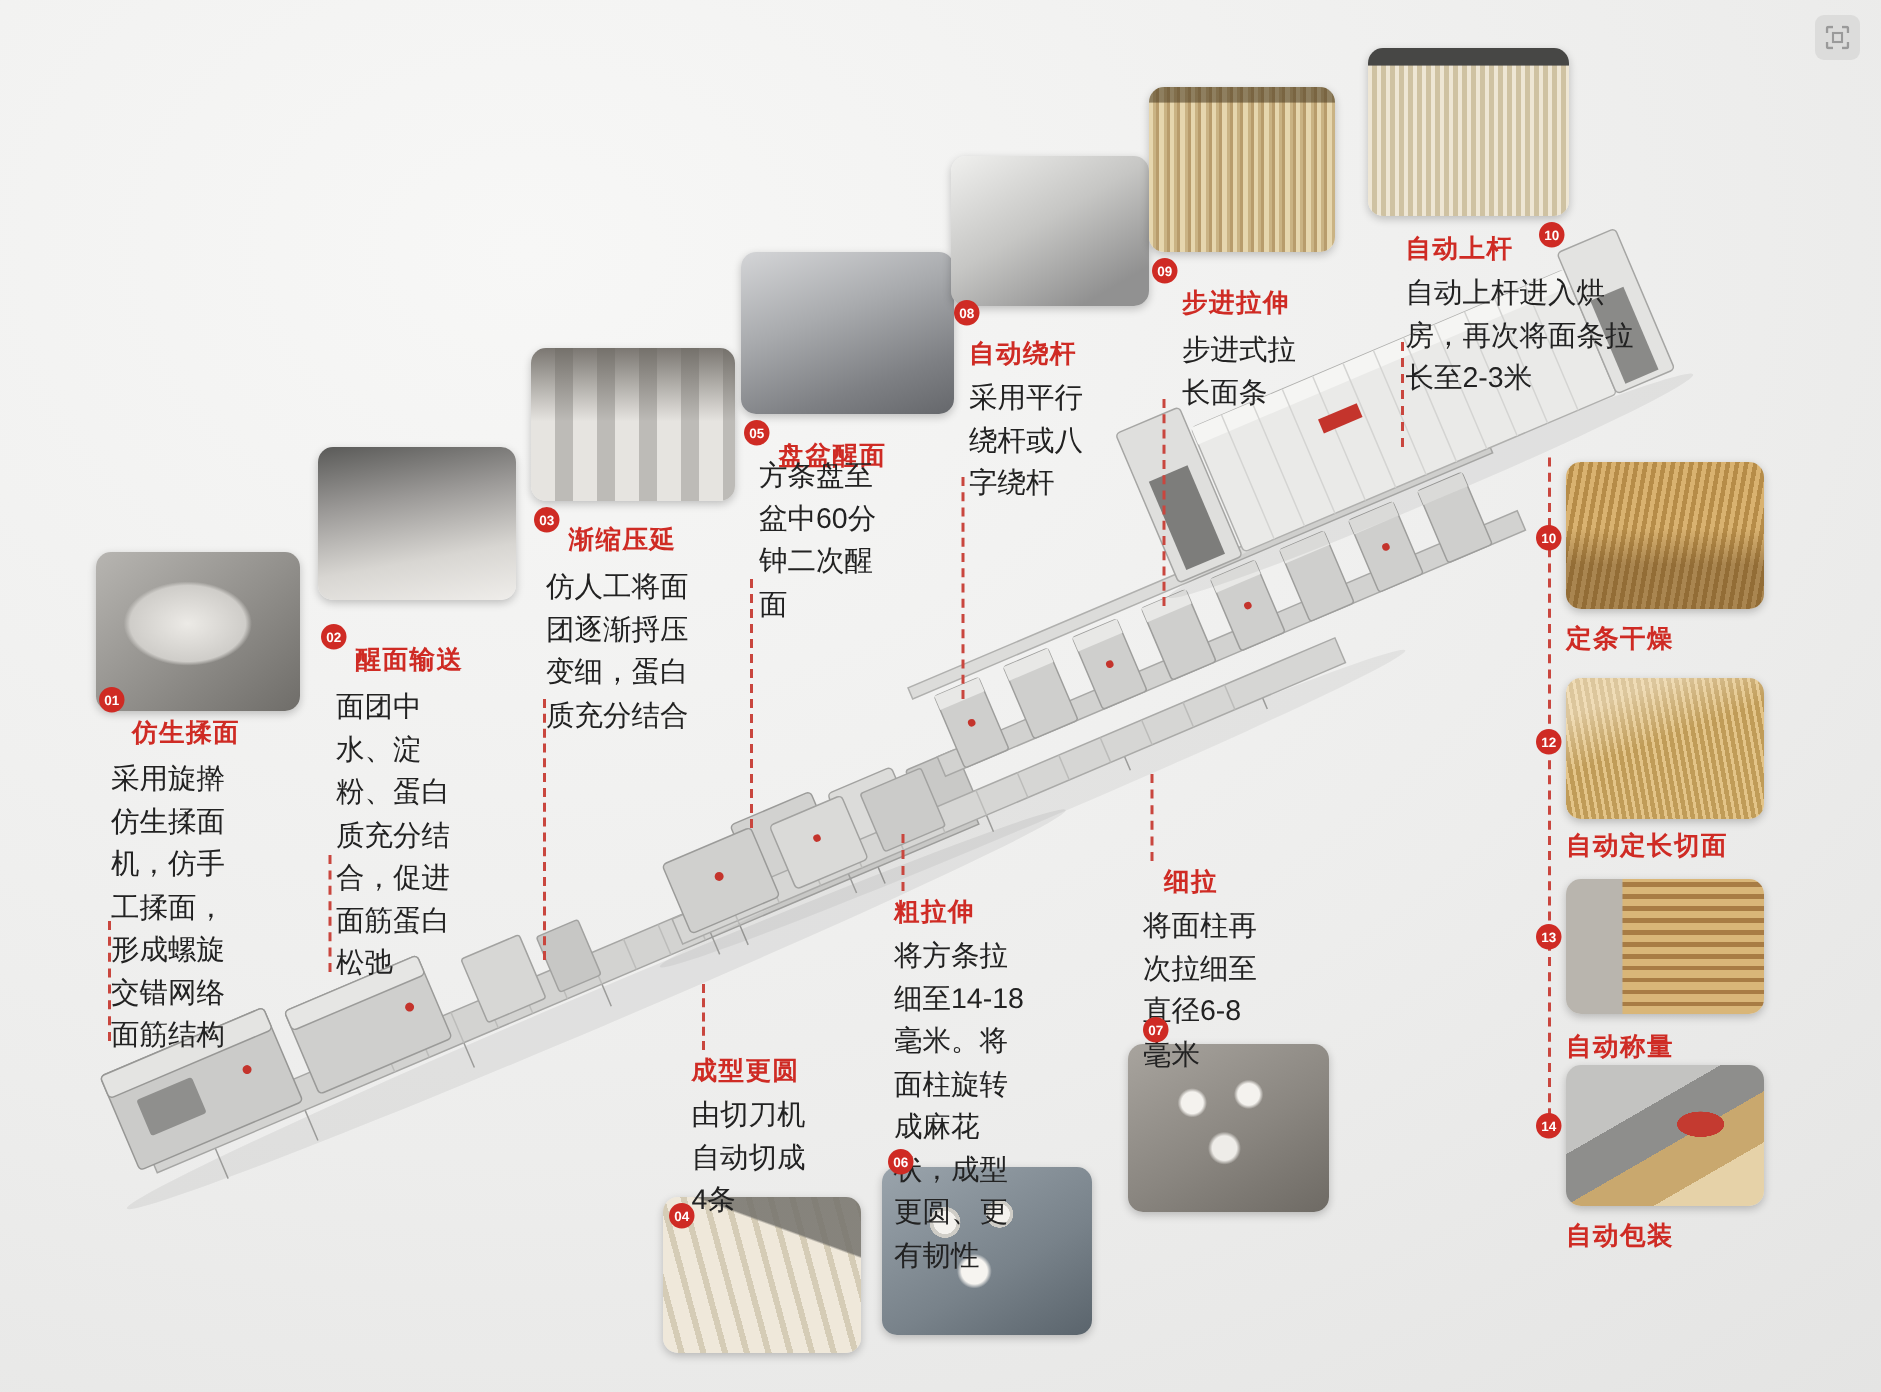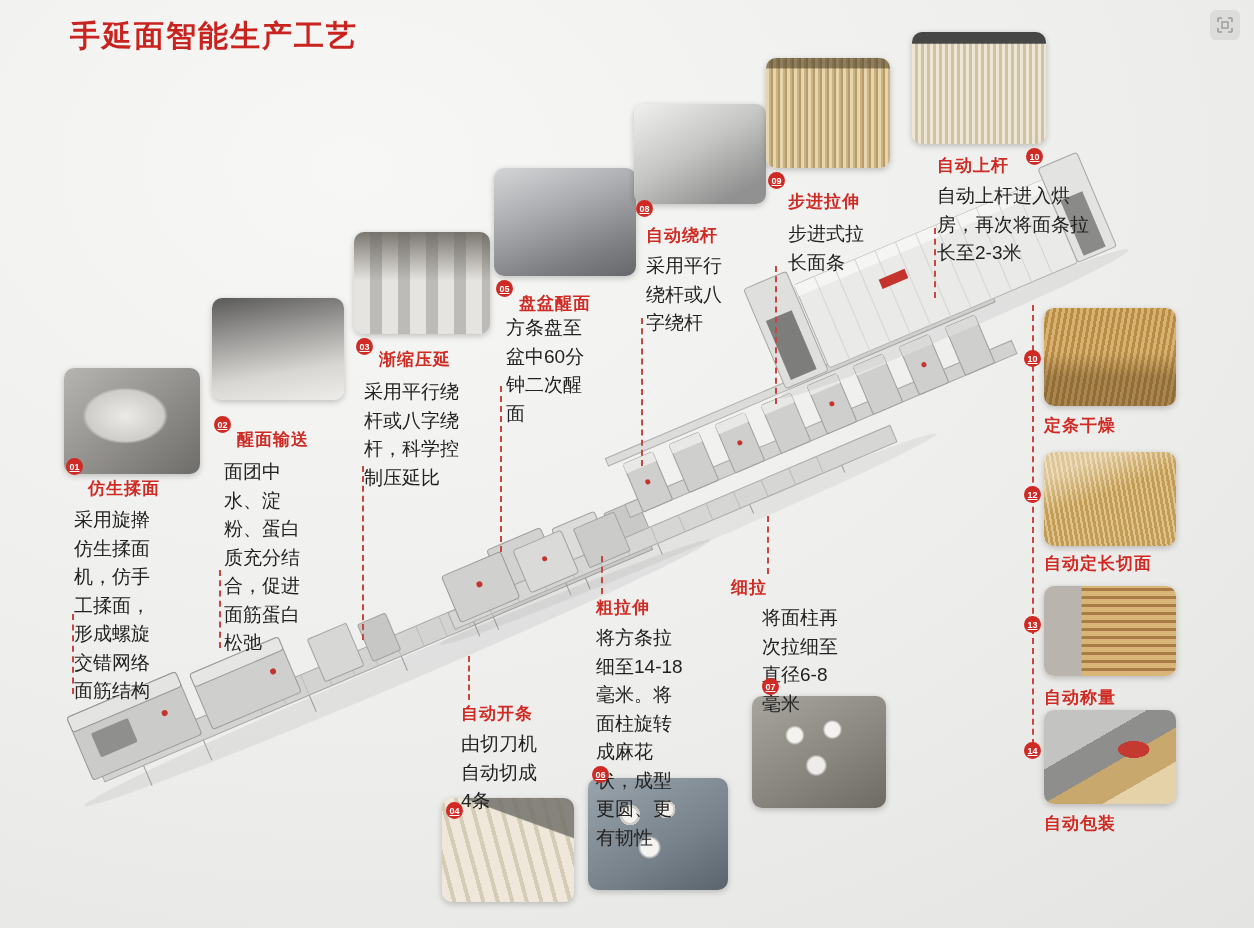--- a/index.html
+++ b/index.html
@@ -10,21 +10,21 @@
     background:radial-gradient(1500px 1100px at 28% 18%, #f7f7f6 0%, #ededec 55%, #e2e2e1 100%);
   }
   .line-art { position:absolute; left:0; top:0; z-index:0; }
   .hdr { position:absolute; left:70px; top:16px; z-index:4; }
   .hdr h1 { font-size:30px; font-weight:bold; color:#c9231f; letter-spacing:2px; }
   .hdr .sub { font-family:"Liberation Serif","DejaVu Serif",serif; font-size:26px; color:#6b6b6b; letter-spacing:1px; margin-top:2px; }
   .corner-btn { position:absolute; right:14px; top:10px; width:30px; height:30px; border-radius:6px;
     background:#dcdcdb; display:flex; align-items:center; justify-content:center; cursor:pointer; z-index:6; }
   .photo { position:absolute; border-radius:10px; box-shadow:0 2px 6px rgba(0,0,0,.22); z-index:2; }
   .badge { position:absolute; width:17px; height:17px; border-radius:50%; background:#cf2b24; color:#fff;
-    font-size:9px; font-weight:bold; display:flex; align-items:center; justify-content:center; z-index:5;text-decoration:underline; }
+    font-size:9px; font-weight:bold; display:flex; align-items:center; justify-content:center; z-index:5; }
   .stitle { position:absolute; font-size:17px; font-weight:bold; color:#cf2b24; letter-spacing:1px; white-space:nowrap; z-index:3; }
   .sdesc { position:absolute; font-size:19px; color:#222; line-height:1.5; z-index:3; }
   .conn { position:absolute; width:0; border-left:2px dashed #c9463e; z-index:1; }
 
   
   .ph01 { background:
     radial-gradient(70px 46px at 45% 45%, #eceae6 0%, #cfcdc9 55%, rgba(0,0,0,0) 61%),
     linear-gradient(140deg, #b7b5b1 0%, #908e8a 55%, #6f6d69 100%); }
   .ph02 { background:linear-gradient(170deg, #5a5a58 0%, #9b9997 35%, #d8d6d2 70%, #efedea 100%); }
   .ph03 { background:
@@ -145,21 +145,20 @@
 <div class="conn" style="left:468px;top:656px;height:44px"></div>
 <div class="conn" style="left:500px;top:386px;height:166px"></div>
 <div class="conn" style="left:601px;top:556px;height:38px"></div>
 <div class="conn" style="left:767px;top:516px;height:58px"></div>
 <div class="conn" style="left:641px;top:318px;height:148px"></div>
 <div class="conn" style="left:775px;top:266px;height:138px"></div>
 <div class="conn" style="left:934px;top:228px;height:70px"></div>
 <div class="conn" style="left:1032px;top:305px;height:450px"></div>
 
 <div class="hdr">
-  <h1>手延面智能生产工艺</h1>
 </div>
 
 <div class="corner-btn">
   <svg width="16" height="16" viewBox="0 0 16 16">
     <path d="M1 5 V2 a1 1 0 0 1 1 -1 H5 M11 1 h3 a1 1 0 0 1 1 1 V5 M15 11 v3 a1 1 0 0 1 -1 1 H11 M5 15 H2 a1 1 0 0 1 -1 -1 V11" fill="none" stroke="#9a9a9a" stroke-width="1.6"></path>
     <rect x="5" y="5" width="6" height="6" fill="none" stroke="#9a9a9a" stroke-width="1.4"></rect>
   </svg>
 </div>
 
 <div>
@@ -173,46 +172,46 @@
   <div class="photo ph02" style="left:212px;top:298px;width:132px;height:102px"></div>
   <div class="badge" style="left:214px;top:416px">02</div>
   <div class="stitle" style="left:237px;top:428px">醒面输送</div>
   <div class="sdesc" style="left:224px;top:458px;width:92px">面团中水、淀粉、蛋白质充分结合，促进面筋蛋白松弛</div>
 </div>
 
 <div>
   <div class="photo ph03" style="left:354px;top:232px;width:136px;height:102px"></div>
   <div class="badge" style="left:356px;top:338px">03</div>
   <div class="stitle" style="left:379px;top:348px">渐缩压延</div>
-  <div class="sdesc" style="left:364px;top:378px;width:100px">采用平行绕杆或八字绕杆，科学控制压延比</div>
-</div>
-
-<div>
-  <div class="stitle" style="left:461px;top:702px">自动开条</div>
+  <div class="sdesc" style="left:364px;top:378px;width:100px">仿人工将面团逐渐捋压变细，蛋白质充分结合</div>
+</div>
+
+<div>
+  <div class="stitle" style="left:461px;top:702px">成型更圆</div>
   <div class="sdesc" style="left:461px;top:730px;width:80px">由切刀机自动切成4条</div>
   <div class="photo ph04" style="left:442px;top:798px;width:132px;height:104px"></div>
   <div class="badge" style="left:446px;top:802px">04</div>
 </div>
 
 <div>
   <div class="photo ph05" style="left:494px;top:168px;width:142px;height:108px"></div>
   <div class="badge" style="left:496px;top:280px">05</div>
   <div class="stitle" style="left:519px;top:292px">盘盆醒面</div>
-  <div class="sdesc" style="left:506px;top:314px;width:82px">方条盘至盆中60分钟二次醒面</div>
+  <div class="sdesc" style="left:506px;top:304px;width:82px">方条盘至盆中60分钟二次醒面</div>
 </div>
 
 <div>
   <div class="stitle" style="left:596px;top:596px">粗拉伸</div>
   <div class="sdesc" style="left:596px;top:624px;width:92px">将方条拉细至14-18毫米。将面柱旋转成麻花状，成型更圆、更有韧性</div>
   <div class="photo ph06" style="left:588px;top:778px;width:140px;height:112px"></div>
   <div class="badge" style="left:592px;top:766px">06</div>
 </div>
 
 <div>
-  <div class="stitle" style="left:731px;top:576px">细拉</div>
+  <div class="stitle" style="left:776px;top:576px">细拉</div>
   <div class="sdesc" style="left:762px;top:604px;width:80px">将面柱再次拉细至直径6-8毫米</div>
   <div class="badge" style="left:762px;top:678px">07</div>
   <div class="photo ph07" style="left:752px;top:696px;width:134px;height:112px"></div>
 </div>
 
 <div>
   <div class="photo ph08" style="left:634px;top:104px;width:132px;height:100px"></div>
   <div class="badge" style="left:636px;top:200px">08</div>
   <div class="stitle" style="left:646px;top:224px">自动绕杆</div>
   <div class="sdesc" style="left:646px;top:252px;width:80px">采用平行绕杆或八字绕杆</div>

